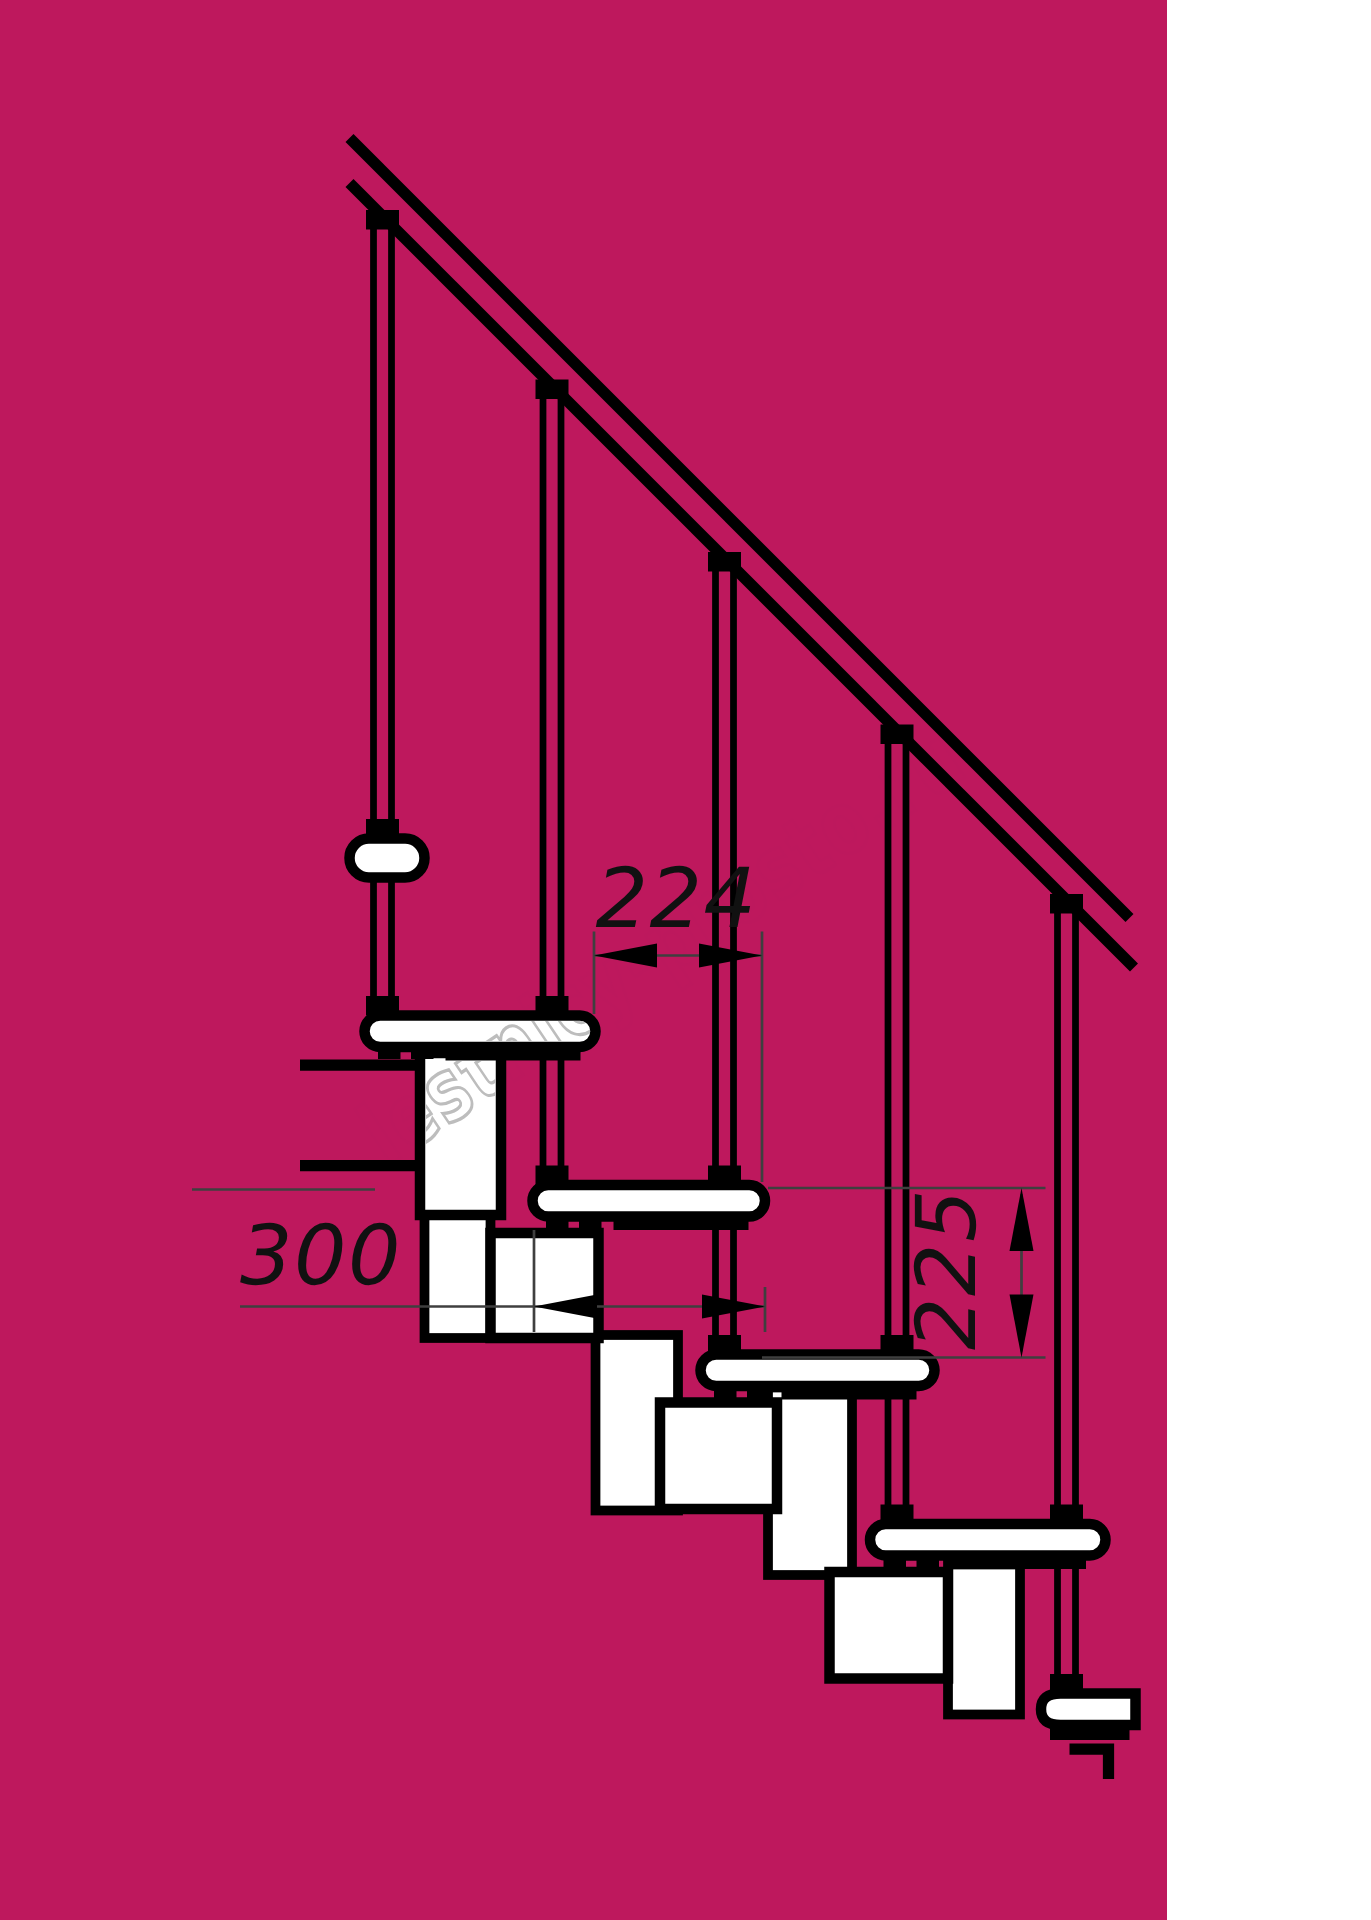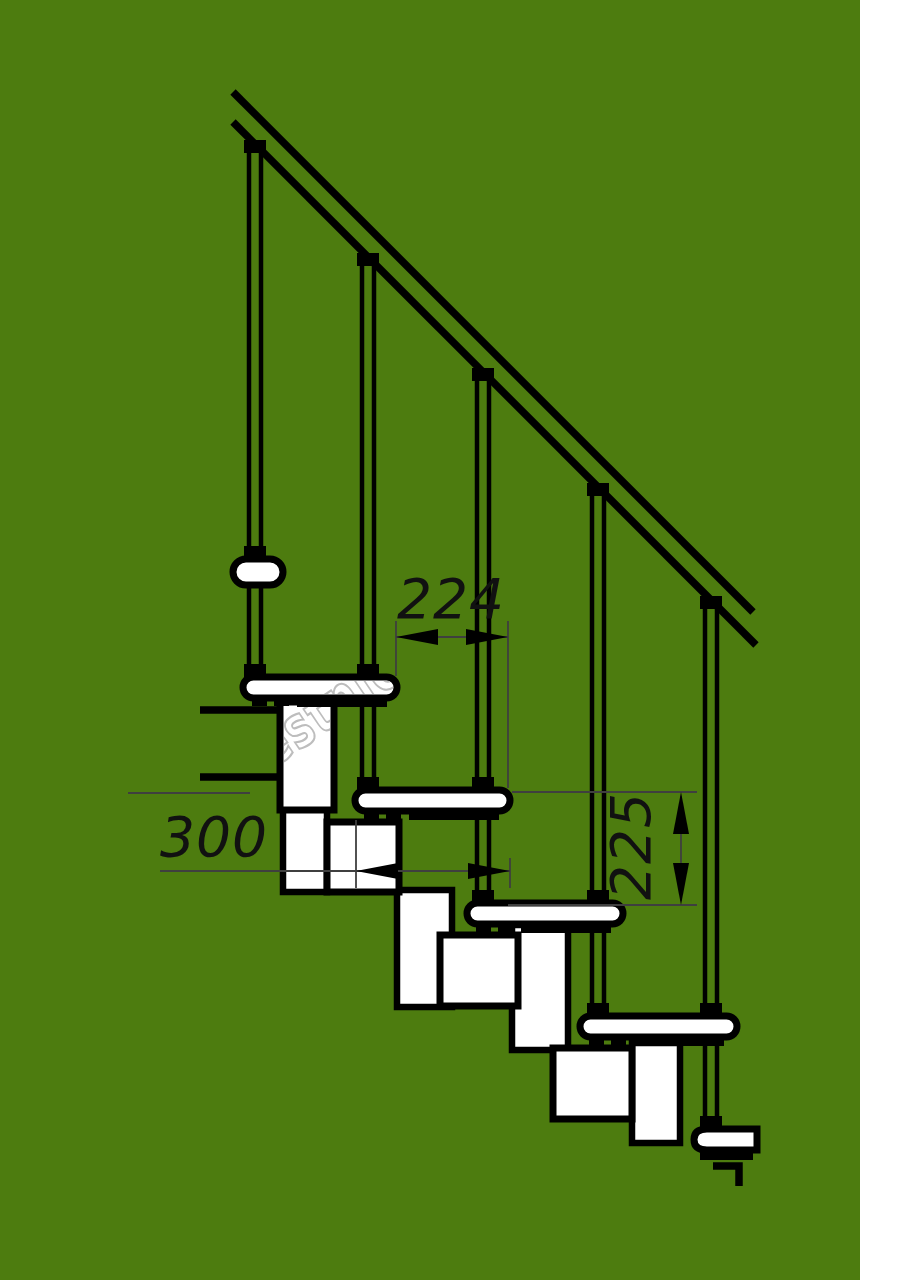--- a/index.html
+++ b/index.html
@@ -3,23 +3,23 @@
 <meta charset="utf-8">
 <style>
   html, body {
     margin: 0;
     padding: 0;
     background: #ffffff;
     font-family: "DejaVu Sans", sans-serif;
   }
   .canvas {
     position: relative;
-    width: 860px;
+    width: 778px;
     height: 1280px;
-    background: #4d7c0f;
+    background: #be185d;
     overflow: hidden;
   }
   svg { display: block; }
   .outline       { fill: #ffffff; stroke: #000000; stroke-width: 6.5; }
   .outline-thick { fill: #ffffff; stroke: #000000; stroke-width: 7;   }
   .blackfill     { fill: #000000; stroke: none; }
   .mainline      { stroke: #000000; stroke-width: 7.5; fill: none; stroke-linecap: butt; }
   .balline       { stroke: #000000; stroke-width: 4.5; fill: none; }
   .dimline       { stroke: #3f3f3f; stroke-width: 1.8; fill: none; }
   .dimtext {

